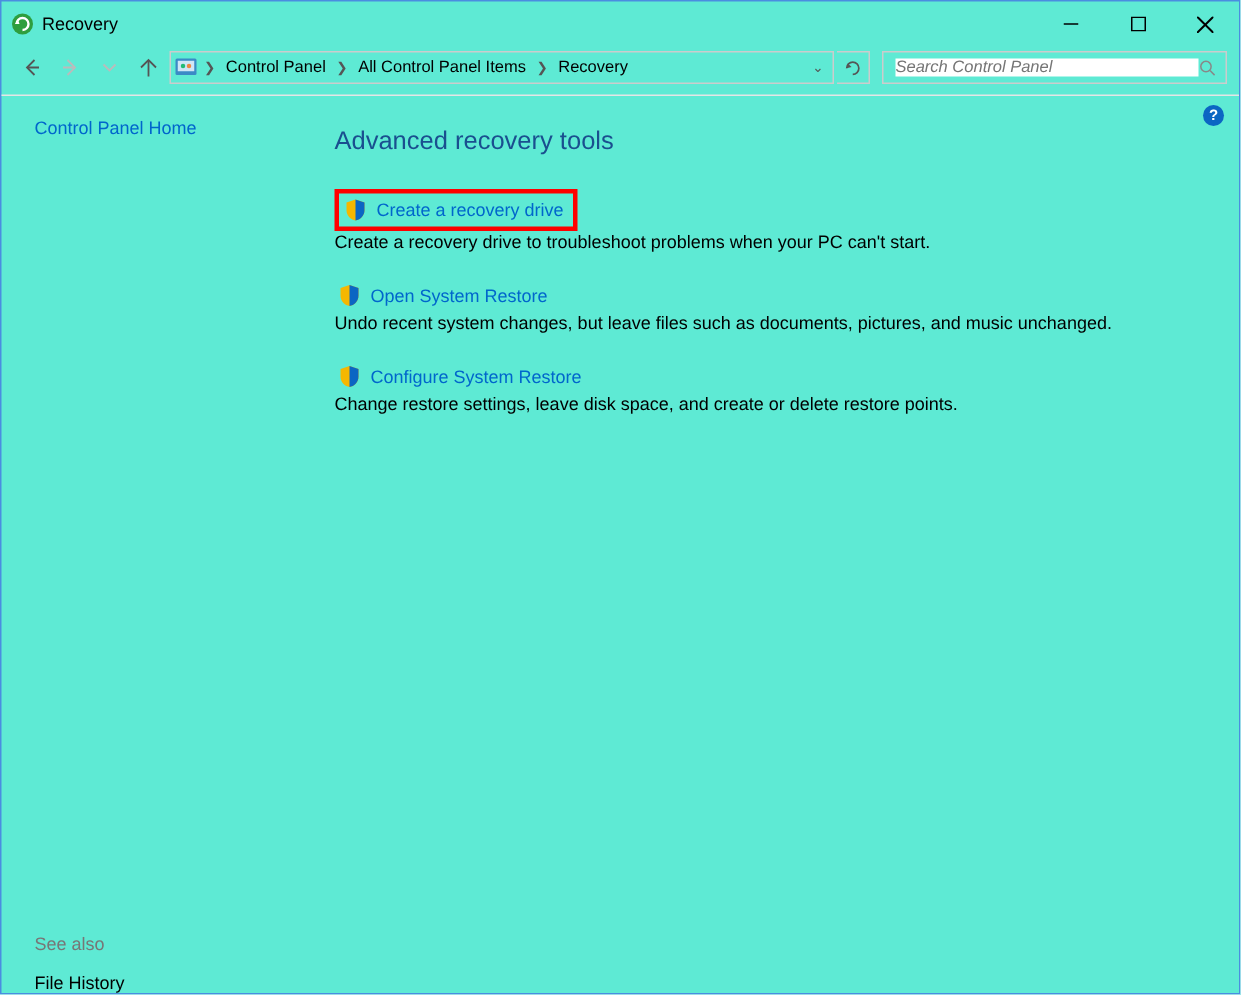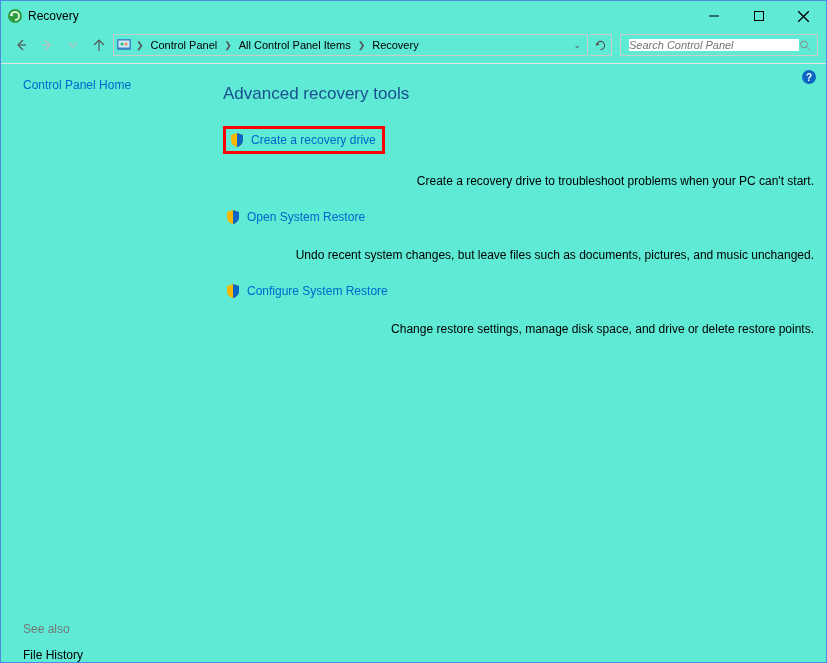--- a/index.html
+++ b/index.html
@@ -62,21 +62,21 @@
     color: #555;
     font-size: 9px;
   }
   .refresh-btn {
     width: 22px; height: 22px;
     border: 1px solid #ccc;
     border-left: none;
     display: flex; align-items: center; justify-content: center;
   }
   .search-box {
-    width: 198px; height: 22px;
+    width: 230px; height: 22px;
     border: 1px solid #ccc;
     margin-left: 6px;
     display: flex; align-items: center;
     font-size: 11px;
     color: #888;
     padding: 0 6px 0 8px;
     font-style: italic;
     position: relative;
   }
   .search-box input {
@@ -126,21 +126,21 @@
     color: #0066cc;
     text-decoration: none;
     display: inline-flex; align-items: center;
     gap: 6px;
     padding: 1px 2px;
   }
   .tool.highlight .tool-link {
     border: 3px solid #ff0000;
     padding: 3px 6px 3px 3px;
   }
-  .tool-desc { color: #000; margin-top: 20px; text-align: right; }
+  .tool-desc { color: #000; margin-top: 0; }
   .reset-link { color: #0066cc; text-decoration: none; display: inline-block; }
   
   .shield { width: 16px; height: 16px; flex: none; }
   .cp-icon { width: 16px; height: 16px; flex: none; }
 </style>
 </head>
 <body>
 
 <div class="window">
 
@@ -266,19 +266,19 @@
       </div>
 
       <div class="tool">
         <a href="#" class="tool-link">
           <svg class="shield" viewBox="0 0 16 16">
             <path d="M8 1 L14 3 V8 C14 12 11 14.5 8 15 C5 14.5 2 12 2 8 V3 Z" fill="#f5b700"></path>
             <path d="M8 1 L14 3 V8 C14 12 11 14.5 8 15 V1 Z" fill="#0b66c3"></path>
           </svg>
           <span>Configure System Restore</span>
         </a>
-        <div class="tool-desc">Change restore settings, manage disk space, and drive or delete restore points.</div>
+        <div class="tool-desc">Change restore settings, leave disk space, and create or delete restore points.</div>
       </div>
 
     </div>
 
   </div>
 </div>
 
 </body></html>

